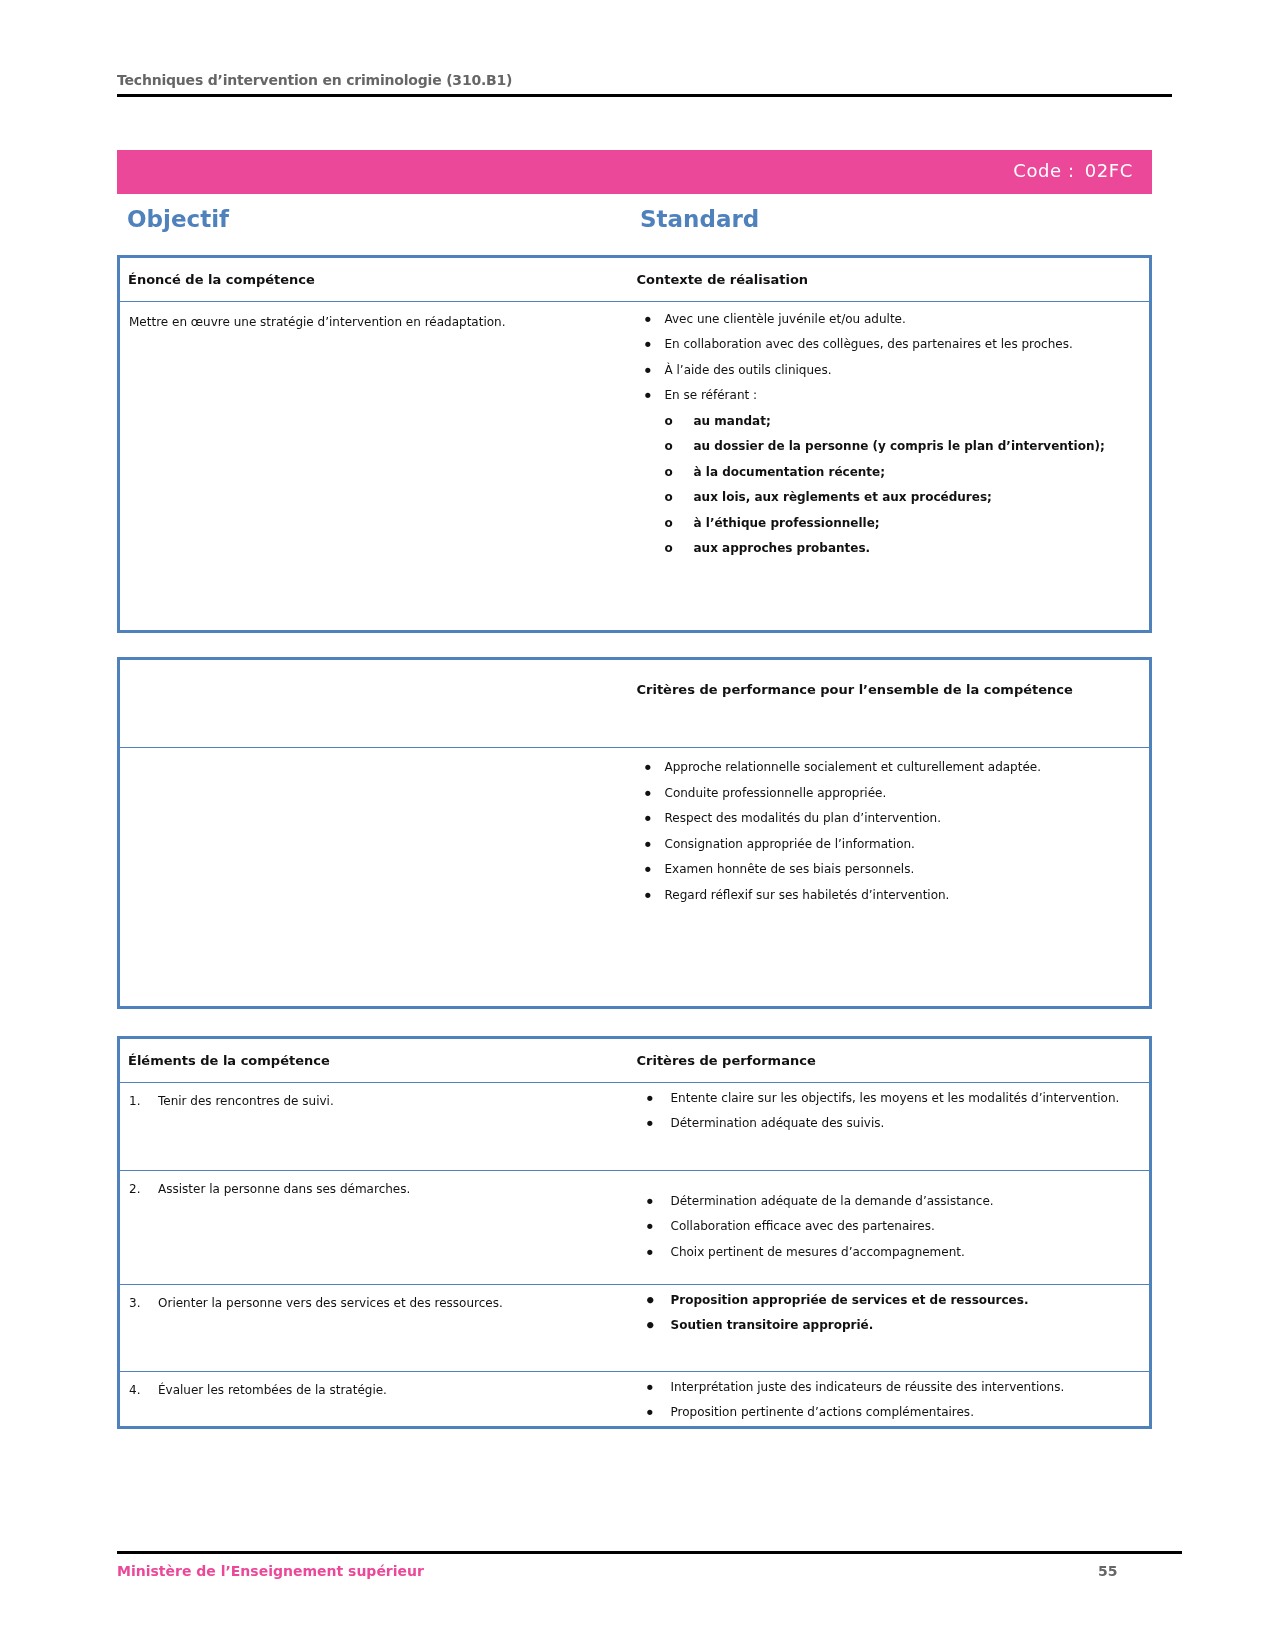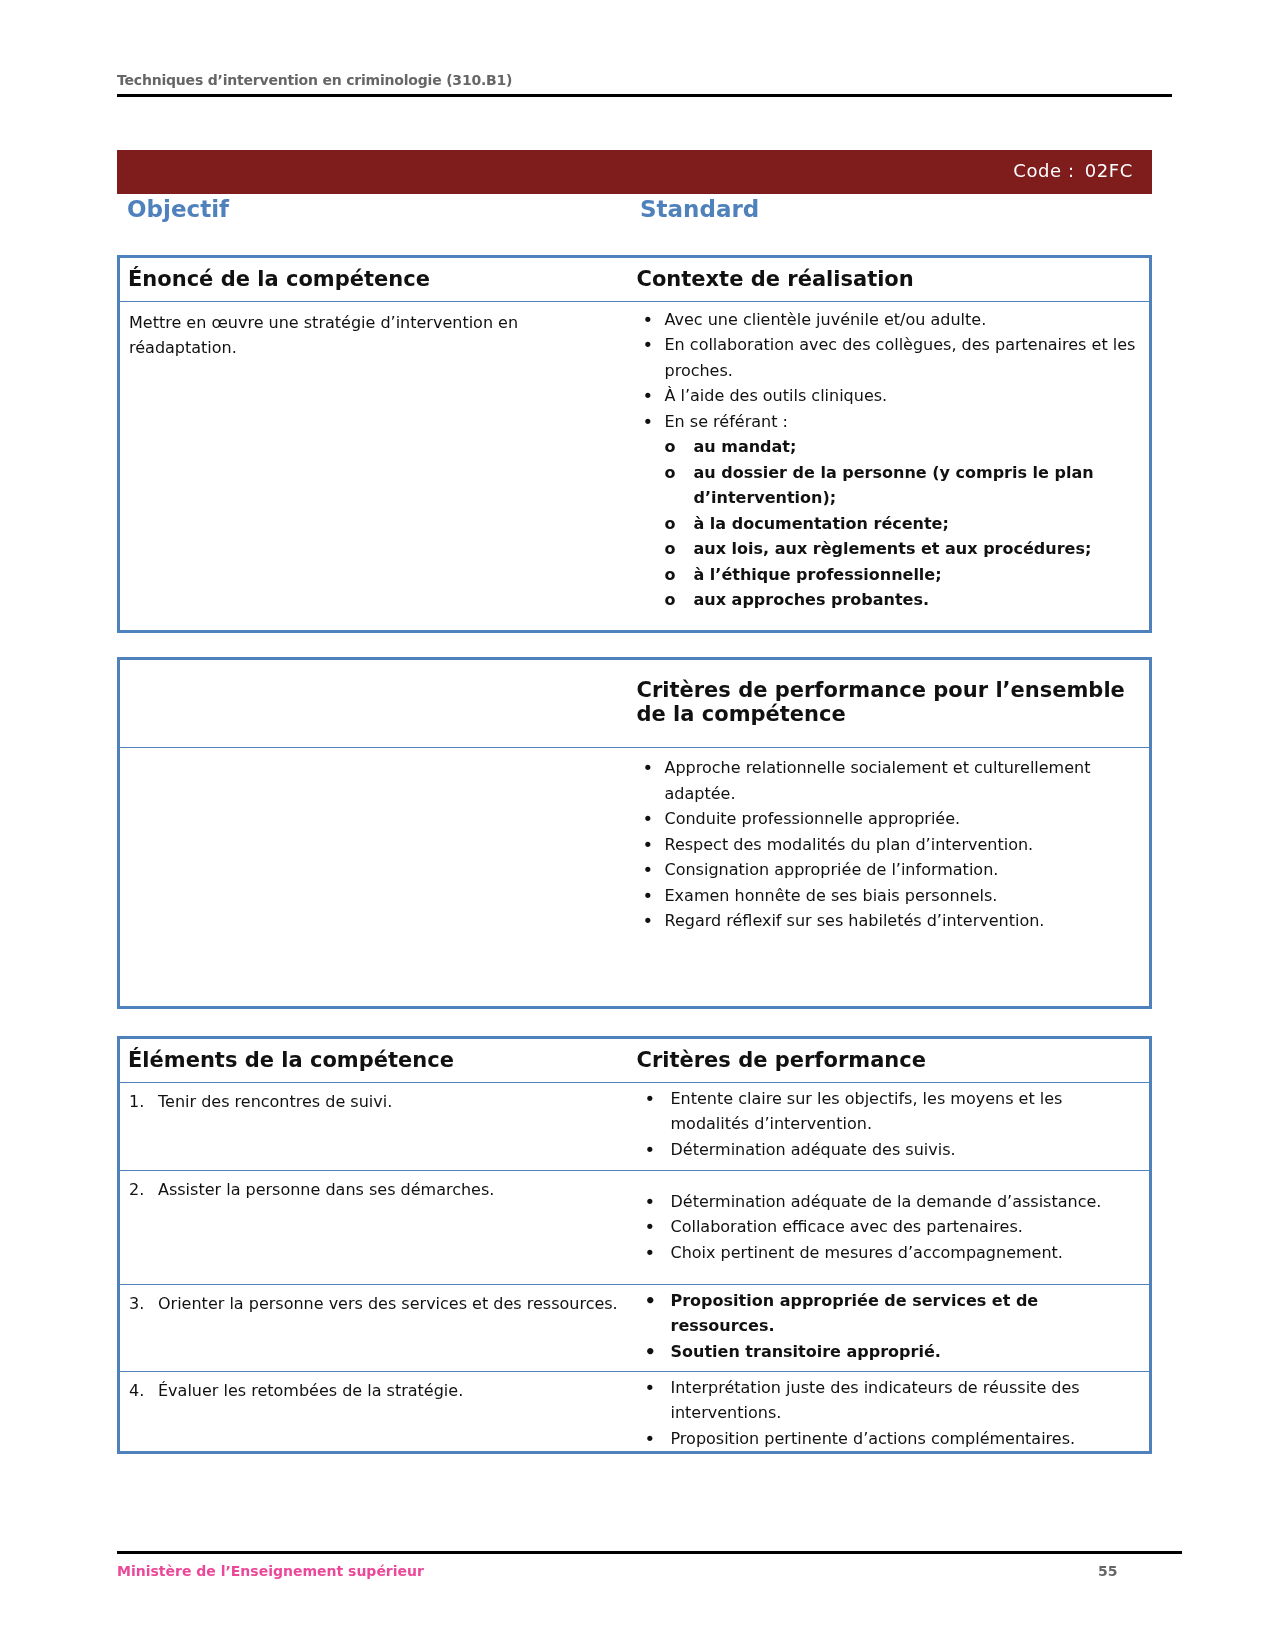--- a/index.html
+++ b/index.html
@@ -3,31 +3,31 @@
 <meta charset="utf-8">
 <style>
   * { box-sizing: border-box; margin: 0; padding: 0; }
   html, body { width: 1275px; height: 1650px; background: #ffffff; overflow: hidden; }
   body { position: relative; font-family: "DejaVu Sans", sans-serif; color: #111; }
 
   .page-header { position: absolute; left: 117px; top: 72px; width: 1055px; }
   .page-header .title { font-family: "DejaVu Sans", sans-serif; font-weight: bold; font-size: 14px; color: #666; letter-spacing: -0.2px; }
   .page-header .rule { position: absolute; left: 0; top: 22px; width: 1055px; height: 3px; background: #000; }
 
-  .code-bar { position: absolute; left: 117px; top: 150px; width: 1035px; height: 44px; background: #7f1d1d; }
+  .code-bar { position: absolute; left: 117px; top: 150px; width: 1035px; height: 44px; background: #ec4899; }
   .code-bar .code { position: absolute; right: 19px; top: 10px; font-size: 18px; color: #ffffff; letter-spacing: 0.6px; }
   .code-bar .code .val { margin-left: 10px; }
 
-  .section-title { position: absolute; top: 196px; font-size: 23px; font-weight: bold; color: #4f81bd; }
+  .section-title { position: absolute; top: 206px; font-size: 23px; font-weight: bold; color: #4f81bd; }
   .section-title.left { left: 127px; }
   .section-title.right { left: 640px; }
 
   table.box { position: absolute; left: 117px; width: 1035px; border: 3px solid #4f81bd; border-collapse: collapse; table-layout: fixed; }
-  table.box td { vertical-align: top; font-size: 16px; line-height: 25.5px; color: #111; }
-  table.box tr.hdr td { font-weight: bold; font-size: 21px; padding: 9px 8px 8px 8px; margin-left: 8px; }
+  table.box td { vertical-align: top; font-size: 12px; line-height: 25.5px; color: #111; }
+  table.box tr.hdr td { font-weight: bold; font-size: 13px; padding: 9px 8px 8px 8px; margin-left: 8px; }
   table.box tr + tr td { border-top: 1px solid #4f81bd; }
   table.box td.lcol { width: 510px; padding-left: 9px; }
   table.box td.rcol { padding-left: 12px; padding-right: 10px; }
 
   ul.bul { list-style: none; }
   ul.bul > li { position: relative; padding-left: 24px; }
   ul.bul > li::before { content: "\2022"; position: absolute; left: 2px; top: 0; font-size: 18px; }
   ul.sub { list-style: none; }
   ul.sub > li { position: relative; padding-left: 53px; }
   ul.sub > li::before { content: "o"; position: absolute; left: 24px; top: 0; }

